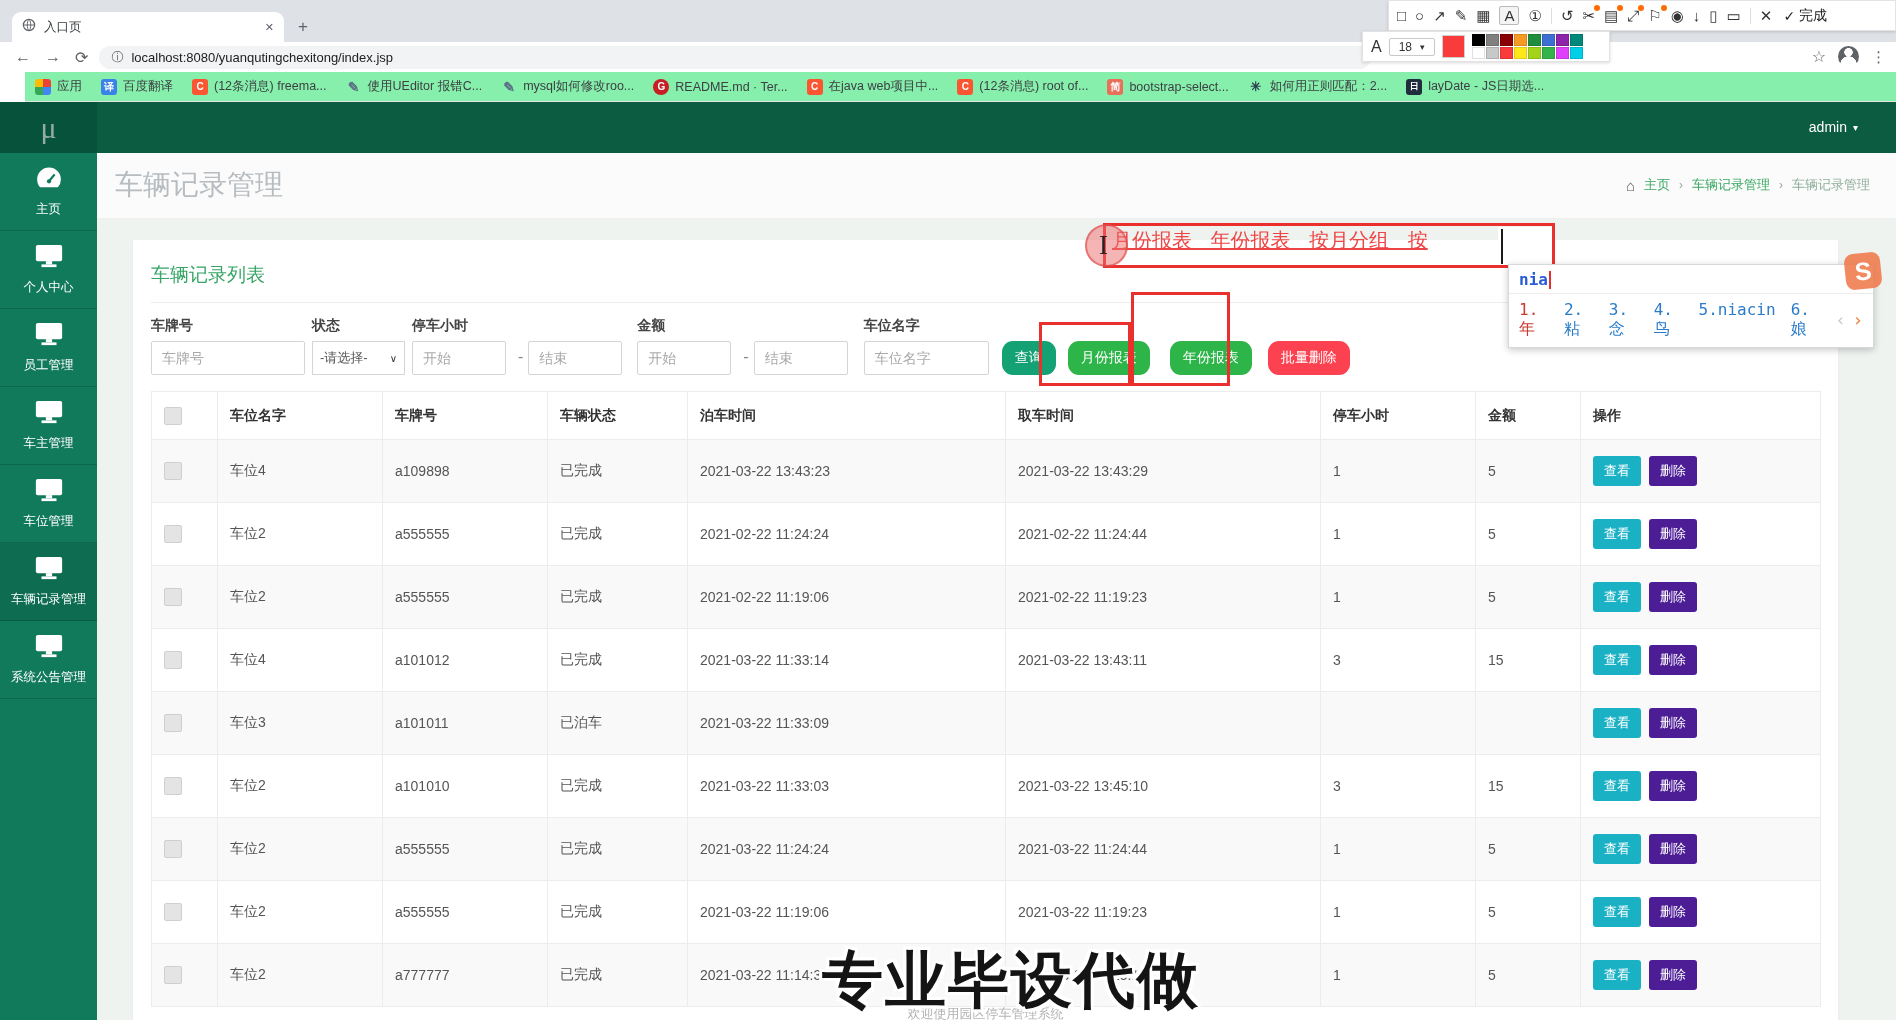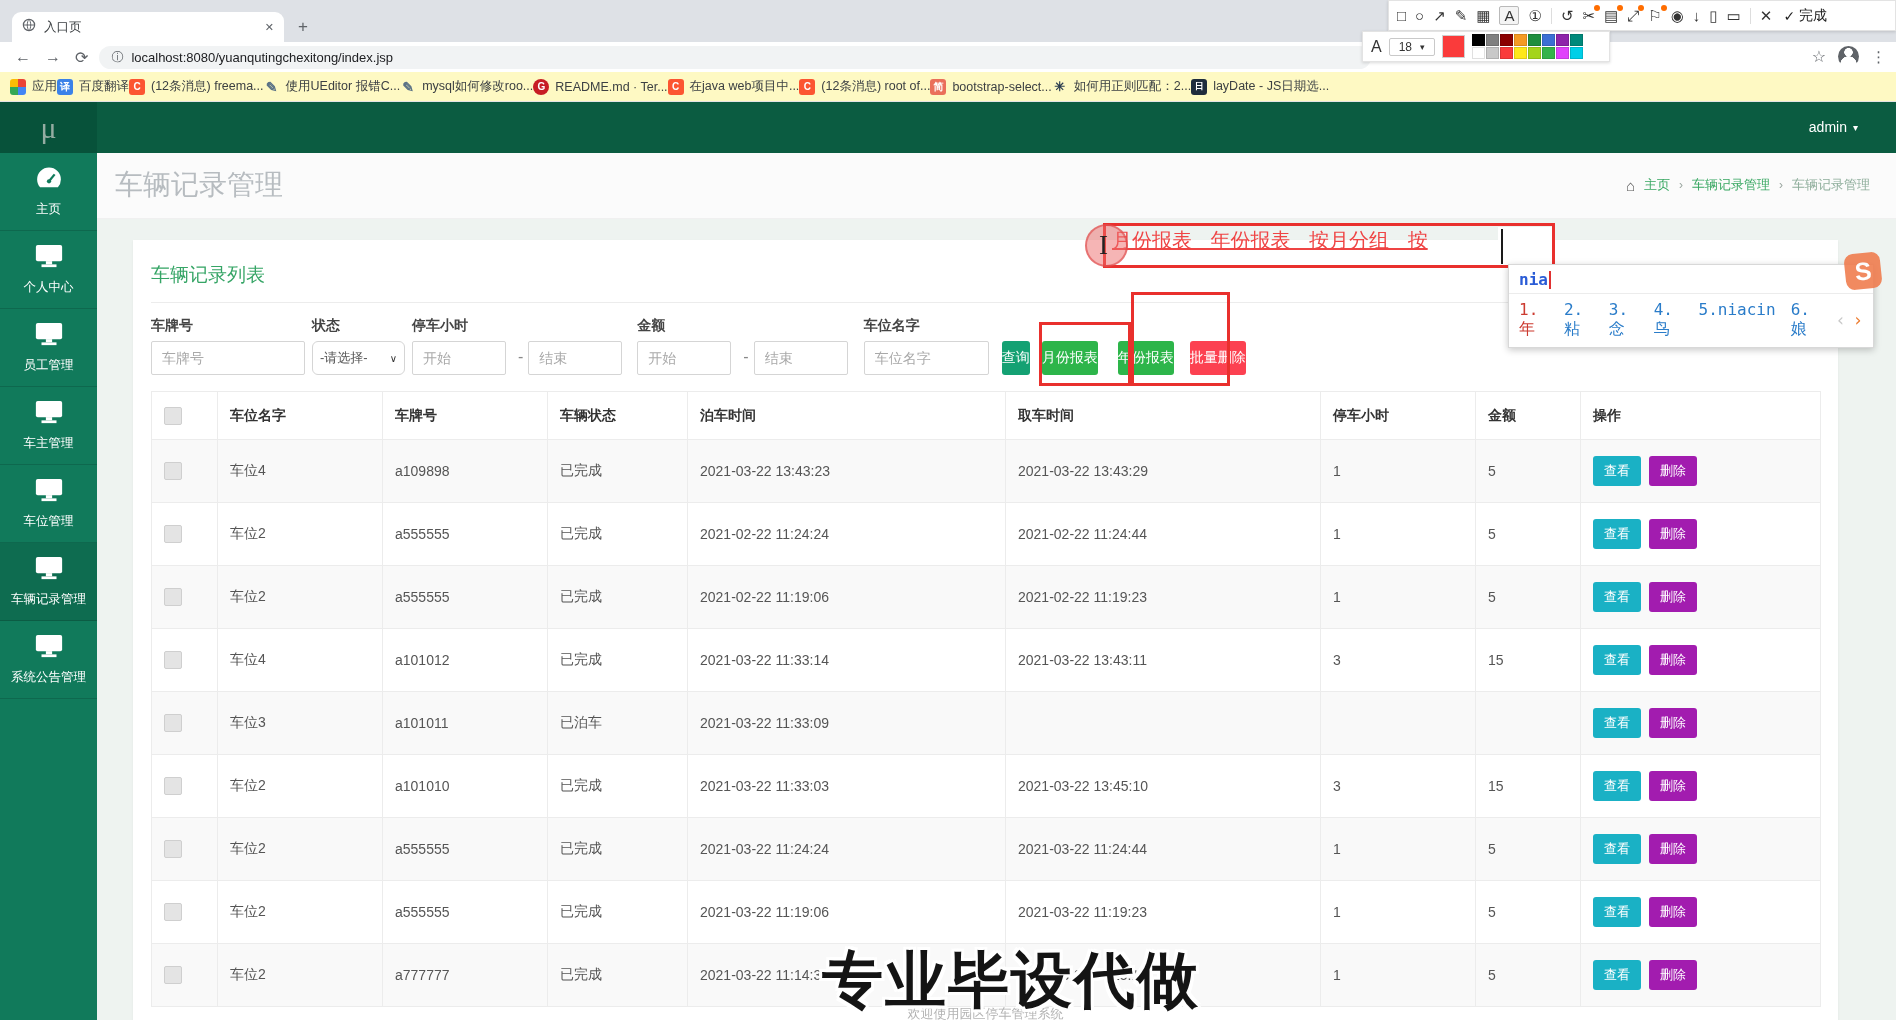--- a/index.html
+++ b/index.html
@@ -17,22 +17,22 @@
   .urlpill{height:23px;background:#f1f3f4;border-radius:12px;flex:0 0 1248px;display:flex;align-items:center;
            padding:0 12px;gap:8px;margin-left:4px;}
   .urlinfo{font-size:12px;color:#5f6368;}
   .urltext{font-size:13px;color:#202124;}
   .addr-right{position:absolute;right:10px;top:4px;display:flex;align-items:center;gap:12px;}
   .star{font-size:16px;color:#5f6368;}
   .avatar{width:21px;height:21px;border-radius:50%;
      background:radial-gradient(circle at 50% 30%,#fff 0 4px,rgba(0,0,0,0) 4.5px),
                 radial-gradient(circle at 50% 88%,#fff 0 8px,rgba(0,0,0,0) 8.5px),#5f6368;}
   .kebab{font-size:15px;color:#5f6368;letter-spacing:0;}
-  .bookmarksbar{height:29px;background:#fef9c3;border-bottom:1px solid #e4e4e4;display:flex;align-items:center;
-                padding:0 10px;overflow:hidden;}
+  .bookmarksbar{height:29px;background:#86efac;border-bottom:1px solid #e4e4e4;display:flex;align-items:center;
+                padding:0 10px;gap:19px;overflow:hidden;margin-left:25px;}
   .bm{display:flex;align-items:center;gap:6px;white-space:nowrap;}
   .bm-label{font-size:12.5px;color:#3c4043;}
   .bmic{width:16px;height:16px;border-radius:3px;display:flex;align-items:center;justify-content:center;
         font-size:10px;color:#fff;font-weight:bold;flex:none;}
   .ic-apps{background:conic-gradient(#ea4335 0 25%,#4285f4 0 50%,#34a853 0 75%,#fbbc05 0);border-radius:3px;color:rgba(0,0,0,0);}
   .ic-translate{background:#3b82e8;}
   .ic-csdn{background:#fc5531;}
   .ic-pen{background:none;color:#5b7286;font-size:14px;}
   .ic-gitee{background:#c71d23;border-radius:50%;}
   .ic-jianshu{background:#ea6f5a;}
@@ -83,40 +83,40 @@
   .card h2{margin:0;padding:22px 0 14px;font-size:19px;font-weight:500;color:#36a566;
            border-bottom:1px solid #ececec;}
   
   .filters{display:flex;align-items:flex-end;margin-top:14px;}
   .fgroup{display:flex;flex-direction:column;gap:6px;margin-right:7px;}
   .flabel{font-size:14px;font-weight:bold;color:#444;}
   .fin{height:34px;box-sizing:border-box;border:1px solid #d5d5d5;border-radius:2px;padding:0 10px;
        font-size:14px;color:#555;font-family:"Liberation Sans",sans-serif;outline:none;}
   .fin::placeholder{color:#a9a9a9;}
   .w154{width:154px;} .w95{width:94px;} .w125{width:125px;}
-  .fsel{width:93px;height:34px;box-sizing:border-box;border:1px solid #d5d5d5;border-radius:6px;
+  .fsel{width:93px;height:34px;box-sizing:border-box;border:1px solid #d5d5d5;border-radius:0;
         display:flex;align-items:center;justify-content:space-between;padding:9px 7px;font-size:13px;color:#555;}
   .fsel .caret{font-size:10px;color:#333;}
   .dash{color:#888;padding:0 5px 9px;align-self:flex-end;}
-  .btn{height:34px;border:none;border-radius:3px;color:#fff;font-size:14px;padding:0 0;
+  .btn{height:34px;border:none;border-radius:11px;color:#fff;font-size:14px;padding:0 13px;
        font-family:"Liberation Sans",sans-serif;display:inline-flex;align-items:center;}
   .btn-query{background:#14a173;margin-left:6px;}
   .btn-month{background:#2db54a;margin-left:12px;}
   .btn-year{background:#2db54a;margin-left:20px;}
   .btn-bdel{background:#fc4151;margin-left:16px;}
   
   table{width:1669px;border-collapse:collapse;margin-top:16px;table-layout:fixed;font-size:14px;color:#555;}
   th{height:47px;text-align:left;font-weight:bold;color:#333;padding:0 12px;border:1px solid #ececec;}
   td{height:62px;padding:0 12px;border:1px solid #ececec;overflow:hidden;white-space:nowrap;}
   tbody tr:nth-child(odd){background:#f9f9f9;}
   .cb{width:16px;height:16px;background:#e4e4e4;border:1px solid #cfcfcf;border-radius:2px;}
   .act{height:30px;padding:0 11px;border:none;border-radius:3px;color:#fff;font-size:13px;margin-right:8px;
        font-family:"Liberation Sans",sans-serif;}
   .act-view{background:#1ab1c5;}
-  .act-del{background:#a21caf;}
+  .act-del{background:#4c1d95;}
   .page-footer{position:absolute;bottom:7px;left:36px;width:1705px;text-align:center;
                font-size:13px;color:#b3b3b3;z-index:5;}
   
   .anno-rect{position:absolute;border:3px solid #e9302d;box-sizing:border-box;z-index:55;}
   #arect1{left:1103px;top:223px;width:452px;height:45px;}
   #arect2{left:1039px;top:322px;width:92px;height:64px;}
   #arect3{left:1131px;top:292px;width:99px;height:94px;}
   .anno-white{position:absolute;left:1498px;top:227px;width:54px;height:37px;background:#fff;z-index:55;}
   .anno-text{position:absolute;left:1112px;top:227px;font-size:20px;color:#ef4444;white-space:nowrap;
              word-spacing:13px;z-index:56;text-decoration:underline;}

